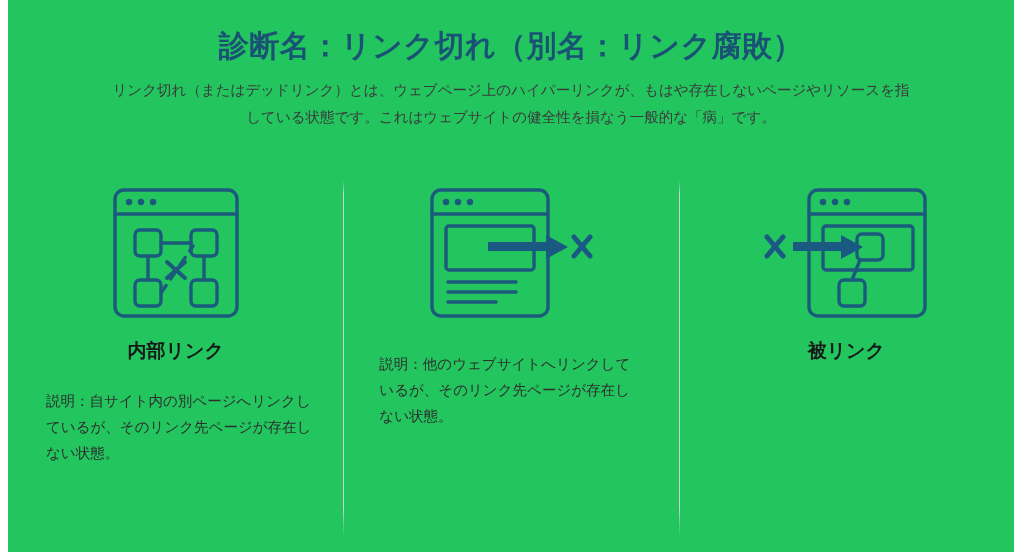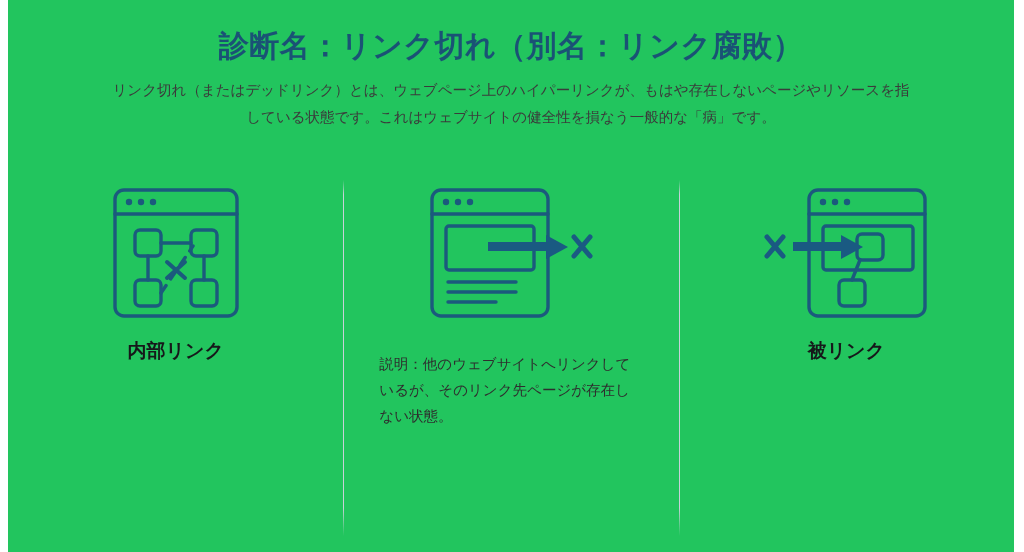--- a/index.html
+++ b/index.html
@@ -157,20 +157,21 @@
             </g>
             <g stroke="#1b5a7d" stroke-width="4" stroke-linecap="round">
               <line x1="56" y1="76" x2="74" y2="92"></line>
               <line x1="74" y1="76" x2="56" y2="92"></line>
             </g>
           </svg>
         </div>
         <div class="col-heading">
           <span>内部リンク</span>
         </div>
+        <p class="col-desc">説明：自サイト内の別ページへリンクしているが、そのリンク先ページが存在しない状態。</p>
       </div>
 
       <div class="column col-2">
         <div class="icon-wrap">
           <svg width="166" height="134" viewBox="0 0 166 134">
             <g fill="none" stroke="#1b5a7d" stroke-width="3.4" stroke-linecap="round" stroke-linejoin="round">
               <rect x="4" y="4" width="116" height="126" rx="9"></rect>
               <line x1="4" y1="28" x2="120" y2="28"></line>
             </g>
             <g fill="#1b5a7d">

